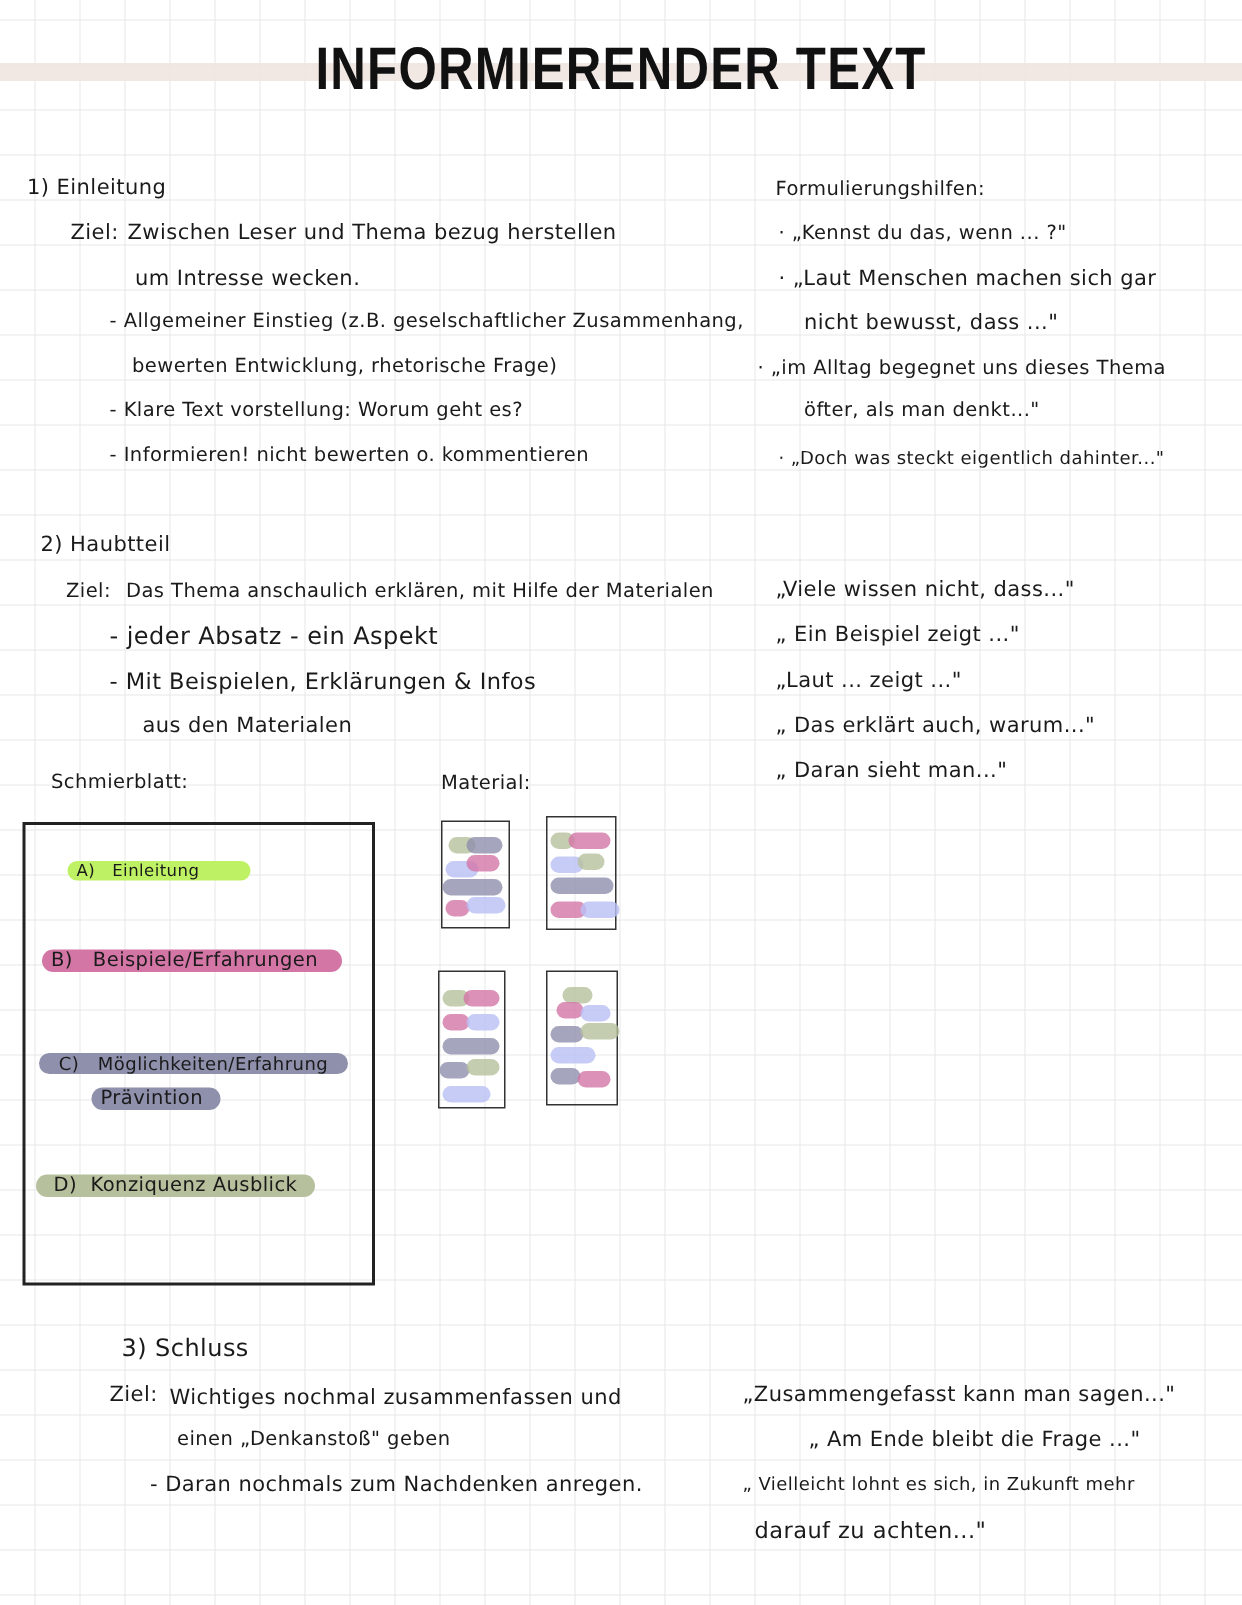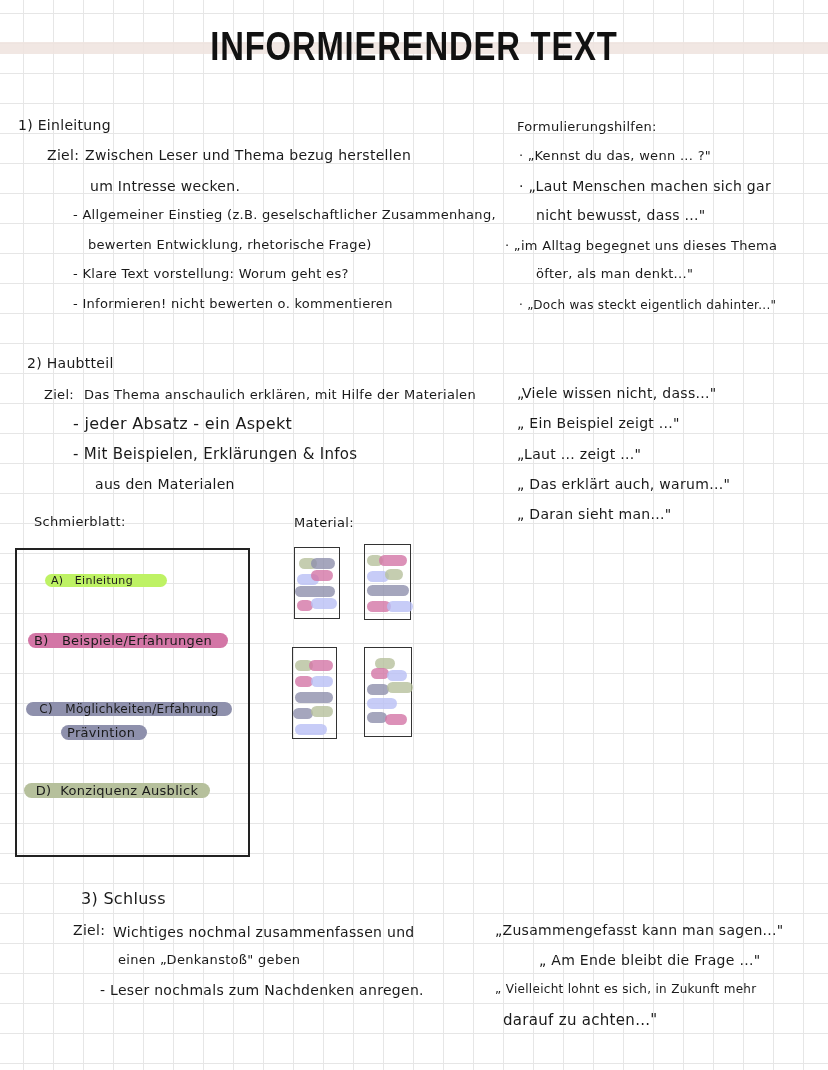--- a/index.html
+++ b/index.html
@@ -126,18 +126,18 @@
   <div class="pill" style="left:22px;top:34px;width:26px;background:#b6c09c;"></div>
   <div class="pill" style="left:2px;top:50px;width:30px;background:#b9bff5;"></div>
   <div class="pill" style="left:2px;top:64px;width:20px;background:#8e90ac;"></div>
   <div class="pill" style="left:20px;top:66px;width:22px;background:#d376a6;"></div>
 </div>
 
 <div class="abs t" style="left:40px;top:889px;font-size:16px;margin-left:41px;">3) Schluss</div>
 <div class="abs t" style="left:73px;top:922px;">Ziel:</div>
 <div class="abs t" style="left:113px;top:888px;margin-top:36px;">Wichtiges nochmal zusammenfassen und</div>
 <div class="abs t" style="left:118px;top:952px;font-size:13px;">einen „Denkanstoß" geben</div>
-<div class="abs t" style="left:100px;top:982px;">- Leser nochmals zum Nachdenken anregen.</div>
+<div class="abs t" style="left:100px;top:982px;">- Daran nochmals zum Nachdenken anregen.</div>
 
 <div class="abs t" style="left:495px;top:922px;">„Zusammengefasst kann man sagen..."</div>
 <div class="abs t" style="left:495px;top:952px;margin-left:44px;">„ Am Ende bleibt die Frage ..."</div>
 <div class="abs t" style="left:495px;top:982px;font-size:12px;">„ Vielleicht lohnt es sich, in Zukunft mehr</div>
 <div class="abs t" style="left:503px;top:1011px;font-size:15px;">darauf zu achten..."</div>
 
 </body></html>

